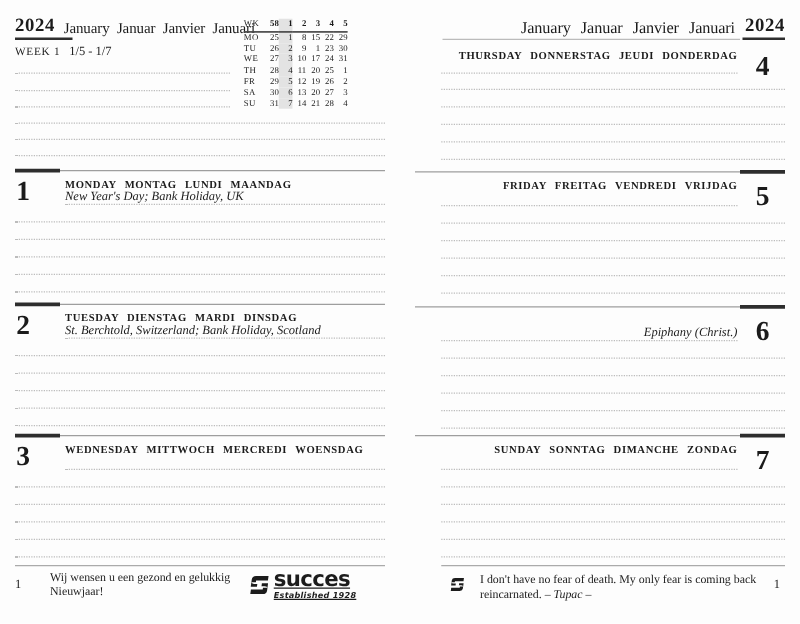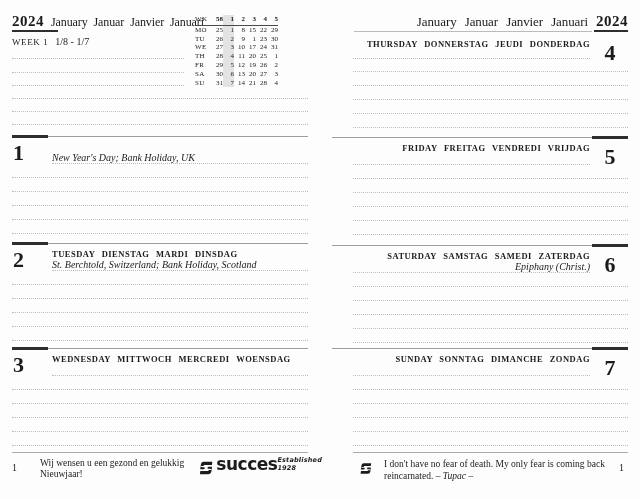--- a/index.html
+++ b/index.html
@@ -56,22 +56,22 @@
 
   
   .foot-line{position:absolute;left:0;right:0;top:452px;height:1px;background:#aaaaaa;}
   .rpage .foot-line{left:21px;}
   .wknum{position:absolute;top:462px;font-size:10px;}
   .lpage .wknum{left:0;}
   .rpage .wknum{right:4px;}
   .ny-message{position:absolute;left:28px;width:150px;top:458px;font-size:9.5px;line-height:11px;}
   .logo{position:absolute;left:186px;top:456px;display:flex;align-items:flex-start;}
   .logo svg{margin-top:3px;}
-  .logo-text{margin-left:3px;display:flex;flex-direction:row;
-             font-family:"DejaVu Sans","Liberation Sans",sans-serif;}
+  .logo-text{margin-left:3px;display:flex;flex-direction:column;
+             font-family:"DejaVu Sans","Liberation Sans",sans-serif;text-decoration:underline;}
   .brand{font-size:17px;font-weight:bold;letter-spacing:-.5px;line-height:16px;color:#1c1c1c;}
   .established{font-size:6.5px;font-weight:bold;font-style:italic;color:#1c1c1c;letter-spacing:.2px;}
   .quote{position:absolute;left:52px;width:240px;top:459px;font-size:9.5px;line-height:11.5px;font-family:Liberation Serif, serif;}
   .quote i{font-style:italic;}
   .qicon{position:absolute;left:27px;top:461px;}
 </style>
 </head>
 <body>
 
 <div class="sheet">
@@ -154,35 +154,36 @@
             <td class="hl">7</td>
             <td>14</td>
             <td>21</td>
             <td>28</td>
             <td>4</td>
           </tr>
         </tbody>
     </table>
 
     <div class="week-label">
-      <b>WEEK 1</b><span>1/8 - 1/7</span>
+      <b>WEEK 1</b><span>1/5 - 1/7</span>
     </div>
 
     <div class="nshort" style="top:58px"></div>
     <div class="nshort" style="top:72px"></div>
     <div class="nshort" style="top:85px"></div>
     <div class="nline" style="top:98px"></div>
     <div class="nline" style="top:111px"></div>
     <div class="nline" style="top:124px"></div>
 
     <div class="sec" style="top:136px;height:107px">
       <div class="sep">
           <i class="sd sd-l"></i>
         </div>
       <div class="dnum">1</div>
+      <div class="dnames">MONDAY MONTAG LUNDI MAANDAG</div>
       <div class="dholiday">New Year's Day; Bank Holiday, UK</div>
       <div class="ind ind-l"></div>
     <div class="nline" style="top: 41px;"></div>
         <div class="nline" style="top: 55px;"></div>
         <div class="nline" style="top: 69px;"></div>
         <div class="nline" style="top: 83px;"></div>
         <div class="nline" style="top: 97px;"></div>
       </div>
 
     <div class="sec" style="top:243px;height:105px">
@@ -260,21 +261,20 @@
         <div class="nline" style="top: 69px;"></div>
         <div class="nline" style="top: 83px;"></div>
         <div class="nline" style="top: 97px;"></div>
       </div>
 
     <div class="sec r" style="top:245px;height:103px">
       <div class="sep">
           <i class="sd sd-r"></i>
         </div>
       <div class="dnum">6</div>
-      <div class="dnames">SATURDAY SAMSTAG SAMEDI ZATERDAG</div>
       <div class="dholiday">Epiphany (Christ.)</div>
       <div class="ind ind-r"></div>
     <div class="nline" style="top: 41px;"></div>
         <div class="nline" style="top: 55px;"></div>
         <div class="nline" style="top: 69px;"></div>
         <div class="nline" style="top: 83px;"></div>
         <div class="nline" style="top: 97px;"></div>
       </div>
 
     <div class="sec r" style="top:348px;height:104px">

